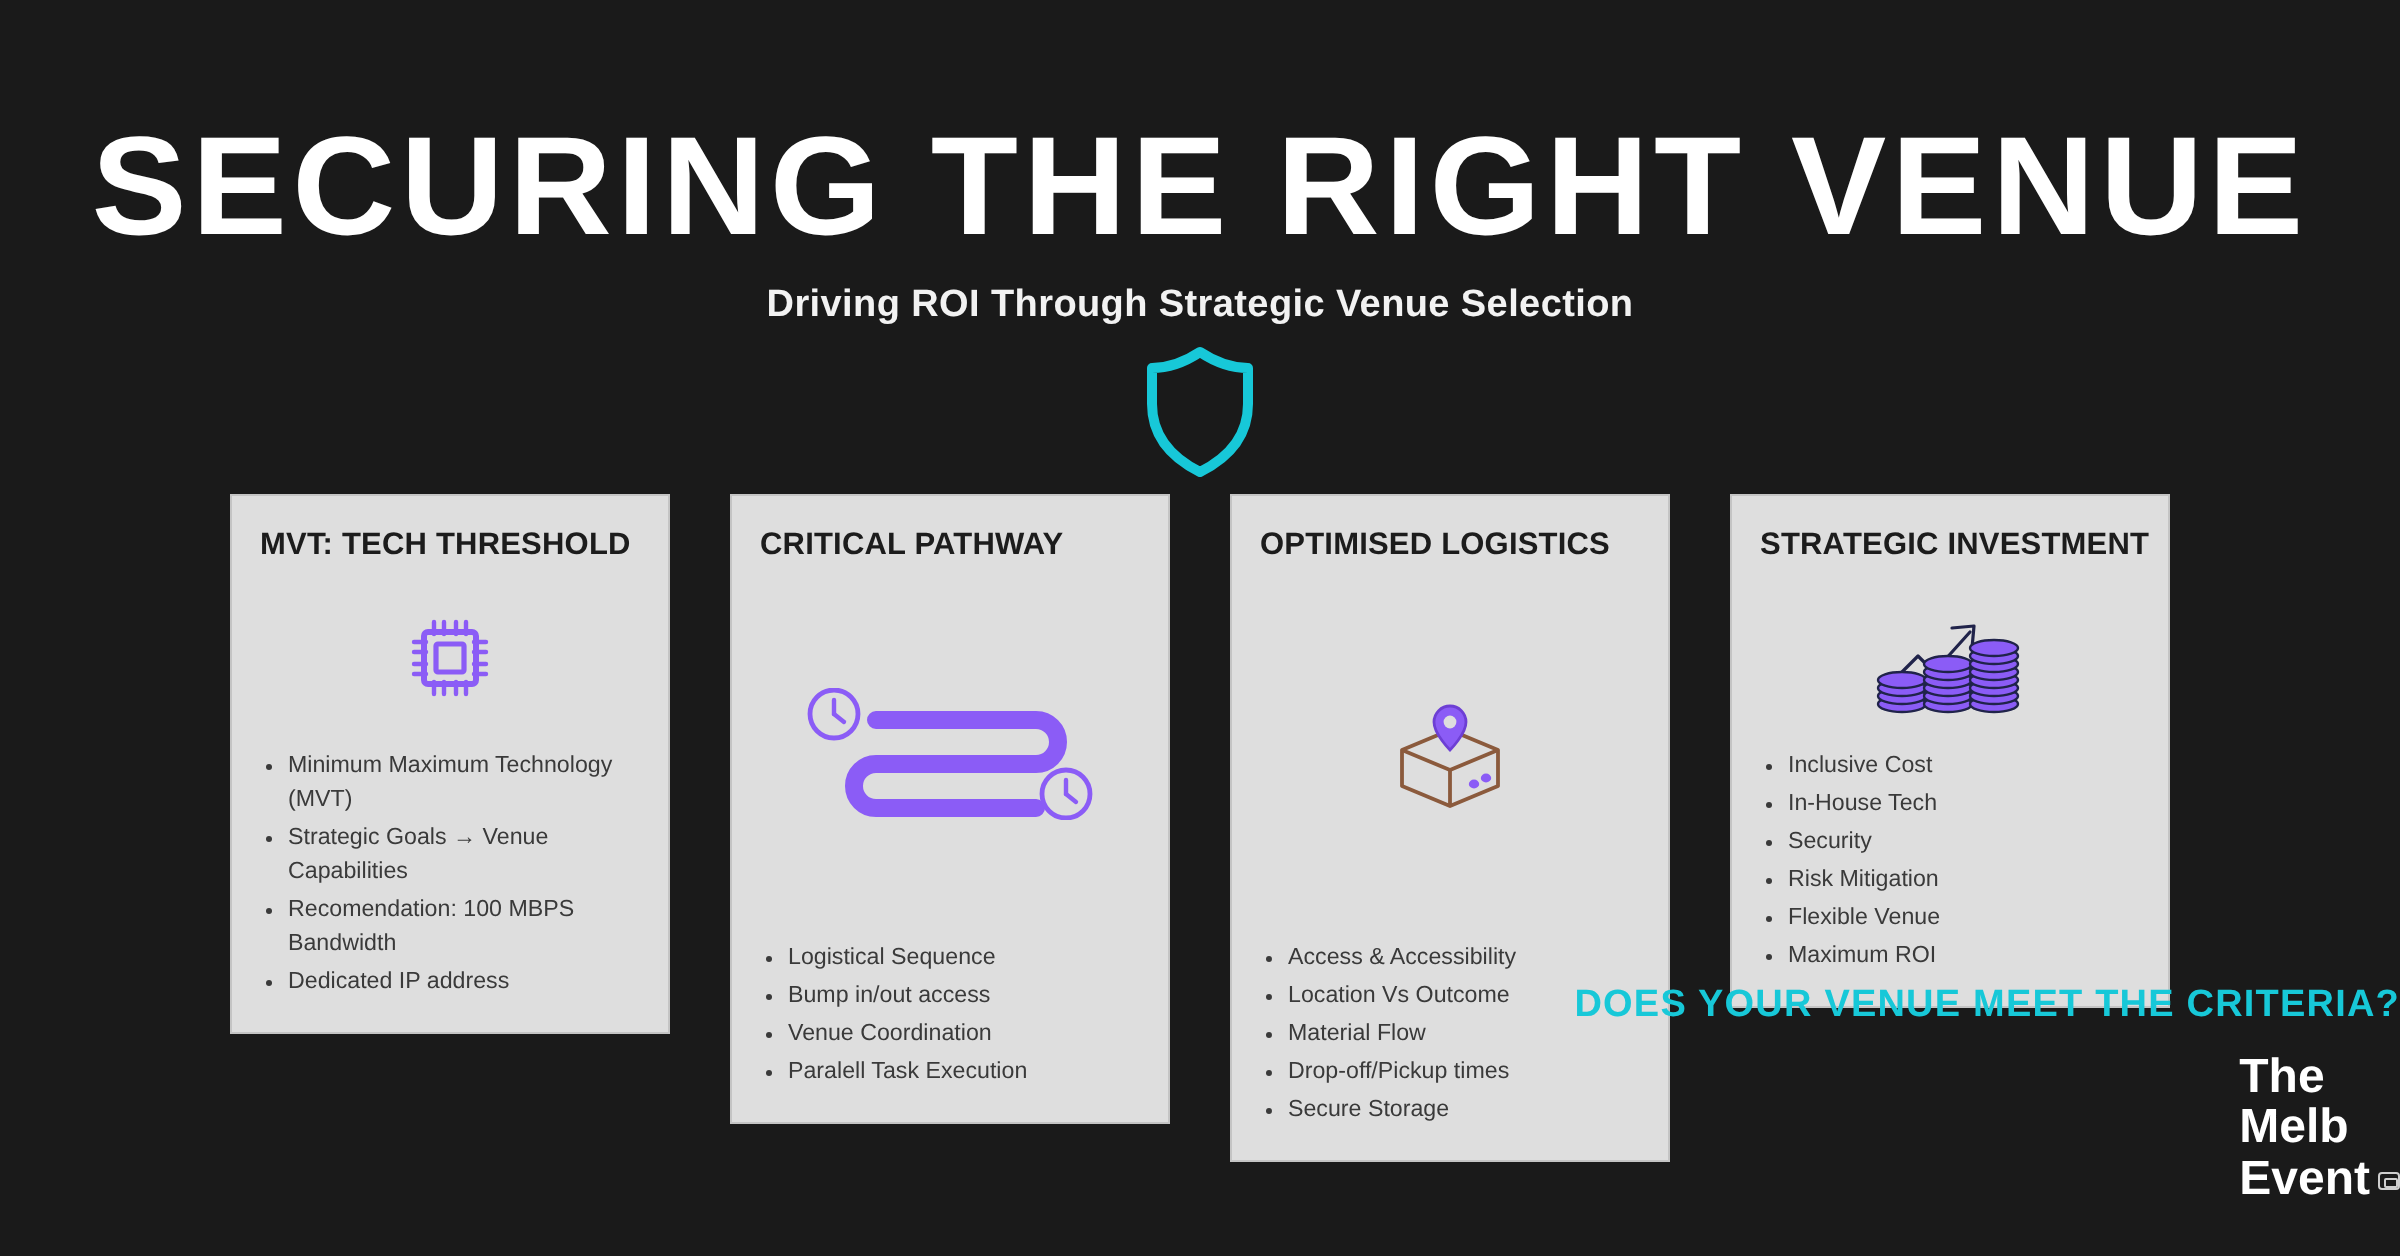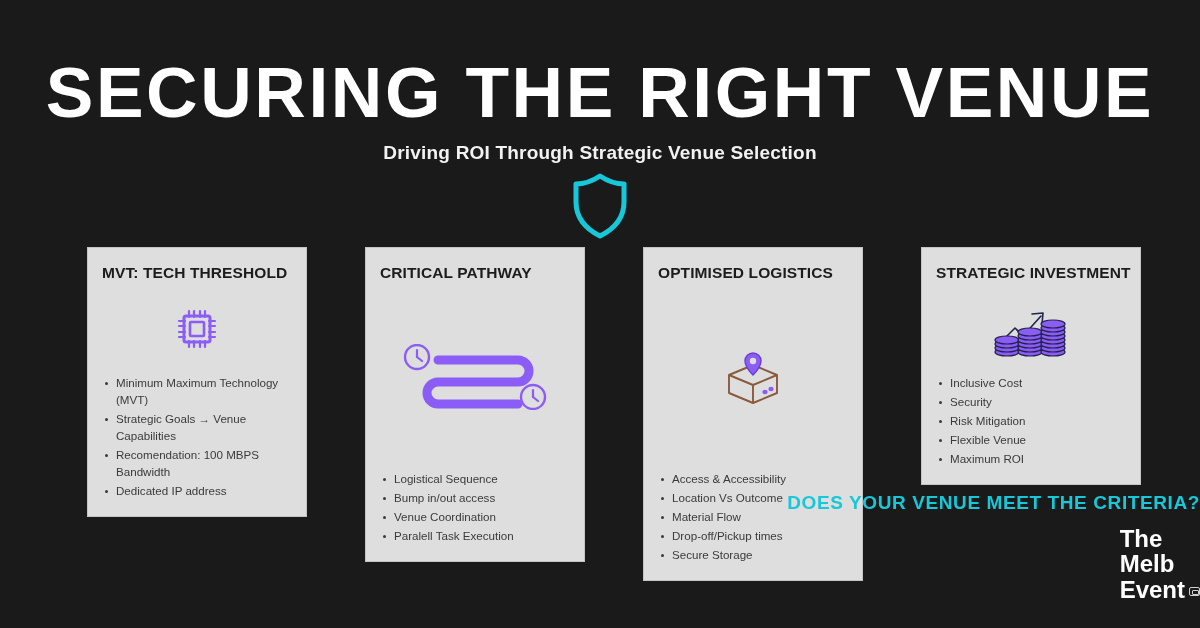--- a/index.html
+++ b/index.html
@@ -42,21 +42,20 @@
     align-items:flex-start;
     gap:30px;
   }
   .card {
     width:220px;
     background:#dedede;
     border:1px solid #c4c4c4;
     padding:16px 14px 14px 14px;
     display:flex;
     flex-direction:column;
-    margin-left:28px;
   }
   .card.tall { min-height:236px; }
   .card.short { min-height:231px;gap:48px; }
   .card-title {
     color:#1c1c1c;
     font-size:15.5px;
     font-weight:700;
     letter-spacing:0.1px;
     line-height:1.1;
     white-space:nowrap;
@@ -267,20 +266,21 @@
               <ellipse cx="62" cy="38" rx="12" ry="4"></ellipse>
                 <ellipse cx="62" cy="34" rx="12" ry="4"></ellipse>
               <ellipse cx="62" cy="30" rx="12" ry="4"></ellipse>
                 <ellipse cx="62" cy="26" rx="12" ry="4"></ellipse>
             </g>
           </g>
         </svg>
       </div>
       <ul class="card-list">
         <li>Inclusive Cost</li>
+        <li>In-House Tech</li>
         <li>Security</li>
         <li>Risk Mitigation</li>
         <li>Flexible Venue</li>
         <li>Maximum ROI</li>
       </ul>
     </div>
 
   </div>
 
   <div class="cta">DOES YOUR VENUE MEET THE CRITERIA?</div>

